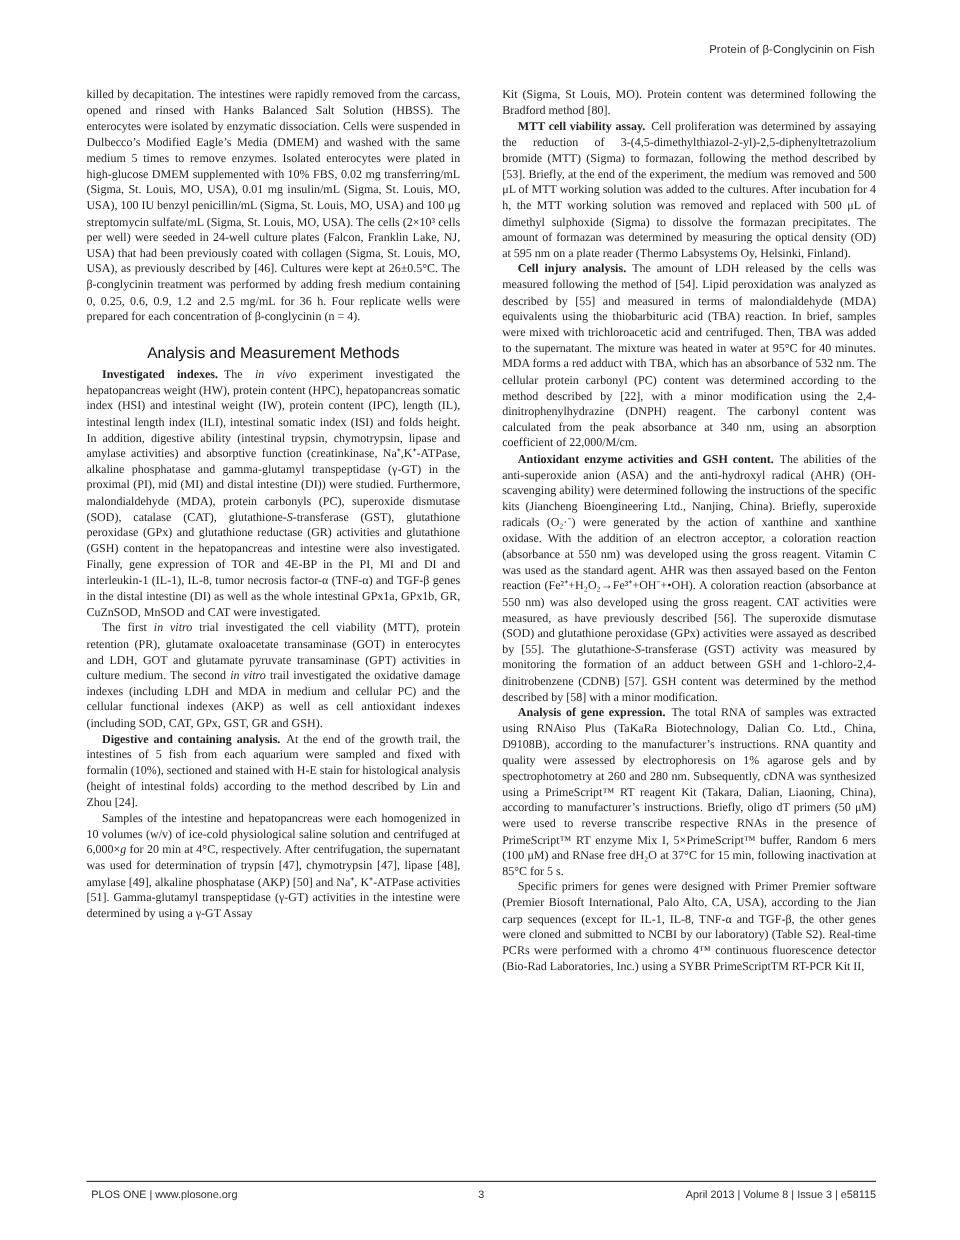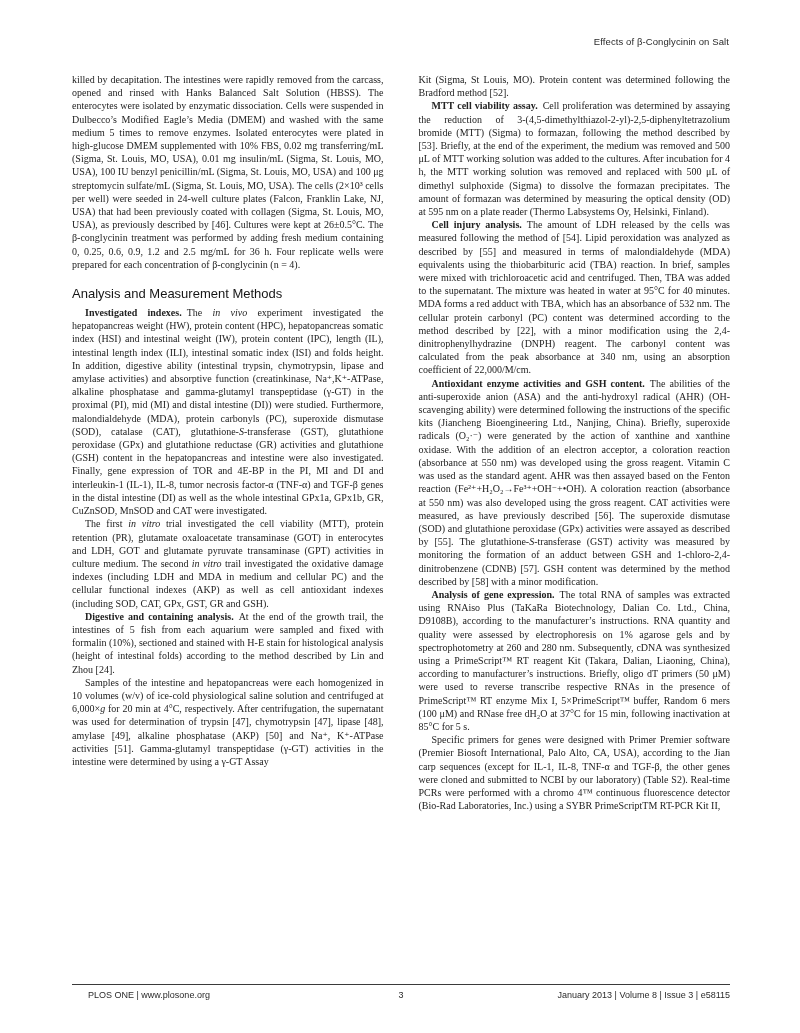--- a/index.html
+++ b/index.html
@@ -42,28 +42,29 @@
     font-size: 10px;
     line-height: 13.2px;
     text-align: justify;
     color: #222222;
   }
   .col p.para {
     margin: 0;
   }
   .col p.para.indent {
     text-indent: 13px;
+    font-family: Liberation Serif, serif;
   }
   .section-heading {
     font-family: "Liberation Sans", "DejaVu Sans", sans-serif;
     font-size: 13px;
     font-weight: 400;
     color: #161616;
     margin: 15px 0 5px 0;
-    text-align: left;
+    text-align: center;
     line-height: 15px;
   }
   .run-in {
     font-weight: bold;
     margin-right: 5px;
   }
   .col i {
     font-style: italic;
   }
   .footer {
@@ -72,62 +73,62 @@
     left: 72px;
     width: 658px;
     border-top: 1px solid #3a3a3a;
     padding-top: 5px;
     font-family: "Liberation Sans", "DejaVu Sans", sans-serif;
     font-size: 9px;
     color: #2a2a2a;
   }
   .footer .footer-left {
     position: absolute;
-    left: 16px;
+    left: 4px;
     top: 5px;
   }
   .footer .footer-center {
     position: absolute;
     left: 50%;
     top: 5px;
     transform: translateX(-50%);
   }
   .footer .footer-right {
     position: absolute;
     right: 0;
     top: 5px;
   }
 </style>
 </head>
 <body>
 
 <div class="page">
 
   <div class="running-head">
-    <span>Effects of β-Conglycinin on Salt</span>
+    <span>Protein of β-Conglycinin on Fish</span>
   </div>
 
   <div class="columns">
     <div class="col" id="col-left">
         <p class="para">killed by decapitation. The intestines were rapidly removed from the carcass, opened and rinsed with Hanks Balanced Salt Solution (HBSS). The enterocytes were isolated by enzymatic dissociation. Cells were suspended in Dulbecco’s Modified Eagle’s Media (DMEM) and washed with the same medium 5 times to remove enzymes. Isolated enterocytes were plated in high-glucose DMEM supplemented with 10% FBS, 0.02 mg transferring/mL (Sigma, St. Louis, MO, USA), 0.01 mg insulin/mL (Sigma, St. Louis, MO, USA), 100 IU benzyl penicillin/mL (Sigma, St. Louis, MO, USA) and 100 μg streptomycin sulfate/mL (Sigma, St. Louis, MO, USA). The cells (2×10³ cells per well) were seeded in 24-well culture plates (Falcon, Franklin Lake, NJ, USA) that had been previously coated with collagen (Sigma, St. Louis, MO, USA), as previously described by [46]. Cultures were kept at 26±0.5°C. The β-conglycinin treatment was performed by adding fresh medium containing 0, 0.25, 0.6, 0.9, 1.2 and 2.5 mg/mL for 36 h. Four replicate wells were prepared for each concentration of β-conglycinin (n = 4).</p>
         <h2 class="section-heading">Analysis and Measurement Methods</h2>
         <p class="para indent"><b class="run-in">Investigated indexes.</b>The <i>in vivo</i> experiment investigated the hepatopancreas weight (HW), protein content (HPC), hepatopancreas somatic index (HSI) and intestinal weight (IW), protein content (IPC), length (IL), intestinal length index (ILI), intestinal somatic index (ISI) and folds height. In addition, digestive ability (intestinal trypsin, chymotrypsin, lipase and amylase activities) and absorptive function (creatinkinase, Na⁺,K⁺-ATPase, alkaline phosphatase and gamma-glutamyl transpeptidase (γ-GT) in the proximal (PI), mid (MI) and distal intestine (DI)) were studied. Furthermore, malondialdehyde (MDA), protein carbonyls (PC), superoxide dismutase (SOD), catalase (CAT), glutathione-<i>S</i>-transferase (GST), glutathione peroxidase (GPx) and glutathione reductase (GR) activities and glutathione (GSH) content in the hepatopancreas and intestine were also investigated. Finally, gene expression of TOR and 4E-BP in the PI, MI and DI and interleukin-1 (IL-1), IL-8, tumor necrosis factor-α (TNF-α) and TGF-β genes in the distal intestine (DI) as well as the whole intestinal GPx1a, GPx1b, GR, CuZnSOD, MnSOD and CAT were investigated.</p>
         <p class="para indent">The first <i>in vitro</i> trial investigated the cell viability (MTT), protein retention (PR), glutamate oxaloacetate transaminase (GOT) in enterocytes and LDH, GOT and glutamate pyruvate transaminase (GPT) activities in culture medium. The second <i>in vitro</i> trail investigated the oxidative damage indexes (including LDH and MDA in medium and cellular PC) and the cellular functional indexes (AKP) as well as cell antioxidant indexes (including SOD, CAT, GPx, GST, GR and GSH).</p>
         <p class="para indent"><b class="run-in">Digestive and containing analysis.</b>At the end of the growth trail, the intestines of 5 fish from each aquarium were sampled and fixed with formalin (10%), sectioned and stained with H-E stain for histological analysis (height of intestinal folds) according to the method described by Lin and Zhou [24].</p>
         <p class="para indent">Samples of the intestine and hepatopancreas were each homogenized in 10 volumes (w/v) of ice-cold physiological saline solution and centrifuged at 6,000×<i>g</i> for 20 min at 4°C, respectively. After centrifugation, the supernatant was used for determination of trypsin [47], chymotrypsin [47], lipase [48], amylase [49], alkaline phosphatase (AKP) [50] and Na⁺, K⁺-ATPase activities [51]. Gamma-glutamyl transpeptidase (γ-GT) activities in the intestine were determined by using a γ-GT Assay</p>
       </div>
     <div class="col" id="col-right">
-        <p class="para">Kit (Sigma, St Louis, MO). Protein content was determined following the Bradford method [52].</p>
+        <p class="para">Kit (Sigma, St Louis, MO). Protein content was determined following the Bradford method [80].</p>
         <p class="para indent"><b class="run-in">MTT cell viability assay.</b>Cell proliferation was determined by assaying the reduction of 3-(4,5-dimethylthiazol-2-yl)-2,5-diphenyltetrazolium bromide (MTT) (Sigma) to formazan, following the method described by [53]. Briefly, at the end of the experiment, the medium was removed and 500 μL of MTT working solution was added to the cultures. After incubation for 4 h, the MTT working solution was removed and replaced with 500 μL of dimethyl sulphoxide (Sigma) to dissolve the formazan precipitates. The amount of formazan was determined by measuring the optical density (OD) at 595 nm on a plate reader (Thermo Labsystems Oy, Helsinki, Finland).</p>
         <p class="para indent"><b class="run-in">Cell injury analysis.</b>The amount of LDH released by the cells was measured following the method of [54]. Lipid peroxidation was analyzed as described by [55] and measured in terms of malondialdehyde (MDA) equivalents using the thiobarbituric acid (TBA) reaction. In brief, samples were mixed with trichloroacetic acid and centrifuged. Then, TBA was added to the supernatant. The mixture was heated in water at 95°C for 40 minutes. MDA forms a red adduct with TBA, which has an absorbance of 532 nm. The cellular protein carbonyl (PC) content was determined according to the method described by [22], with a minor modification using the 2,4-dinitrophenylhydrazine (DNPH) reagent. The carbonyl content was calculated from the peak absorbance at 340 nm, using an absorption coefficient of 22,000/M/cm.</p>
         <p class="para indent"><b class="run-in">Antioxidant enzyme activities and GSH content.</b>The abilities of the anti-superoxide anion (ASA) and the anti-hydroxyl radical (AHR) (OH-scavenging ability) were determined following the instructions of the specific kits (Jiancheng Bioengineering Ltd., Nanjing, China). Briefly, superoxide radicals (O₂·⁻) were generated by the action of xanthine and xanthine oxidase. With the addition of an electron acceptor, a coloration reaction (absorbance at 550 nm) was developed using the gross reagent. Vitamin C was used as the standard agent. AHR was then assayed based on the Fenton reaction (Fe²⁺+H₂O₂→Fe³⁺+OH⁻+•OH). A coloration reaction (absorbance at 550 nm) was also developed using the gross reagent. CAT activities were measured, as have previously described [56]. The superoxide dismutase (SOD) and glutathione peroxidase (GPx) activities were assayed as described by [55]. The glutathione-<i>S</i>-transferase (GST) activity was measured by monitoring the formation of an adduct between GSH and 1-chloro-2,4-dinitrobenzene (CDNB) [57]. GSH content was determined by the method described by [58] with a minor modification.</p>
         <p class="para indent"><b class="run-in">Analysis of gene expression.</b>The total RNA of samples was extracted using RNAiso Plus (TaKaRa Biotechnology, Dalian Co. Ltd., China, D9108B), according to the manufacturer’s instructions. RNA quantity and quality were assessed by electrophoresis on 1% agarose gels and by spectrophotometry at 260 and 280 nm. Subsequently, cDNA was synthesized using a PrimeScript™ RT reagent Kit (Takara, Dalian, Liaoning, China), according to manufacturer’s instructions. Briefly, oligo dT primers (50 μM) were used to reverse transcribe respective RNAs in the presence of PrimeScript™ RT enzyme Mix I, 5×PrimeScript™ buffer, Random 6 mers (100 μM) and RNase free dH₂O at 37°C for 15 min, following inactivation at 85°C for 5 s.</p>
         <p class="para indent">Specific primers for genes were designed with Primer Premier software (Premier Biosoft International, Palo Alto, CA, USA), according to the Jian carp sequences (except for IL-1, IL-8, TNF-α and TGF-β, the other genes were cloned and submitted to NCBI by our laboratory) (Table S2). Real-time PCRs were performed with a chromo 4™ continuous fluorescence detector (Bio-Rad Laboratories, Inc.) using a SYBR PrimeScriptTM RT-PCR Kit II,</p>
       </div>
   </div>
 
   <div class="footer">
     <span class="footer-left">PLOS ONE | www.plosone.org</span>
     <span class="footer-center">3</span>
-    <span class="footer-right">January 2013 | Volume 8 | Issue 3 | e58115</span>
+    <span class="footer-right">April 2013 | Volume 8 | Issue 3 | e58115</span>
   </div>
 
 </div>
 
 </body></html>

